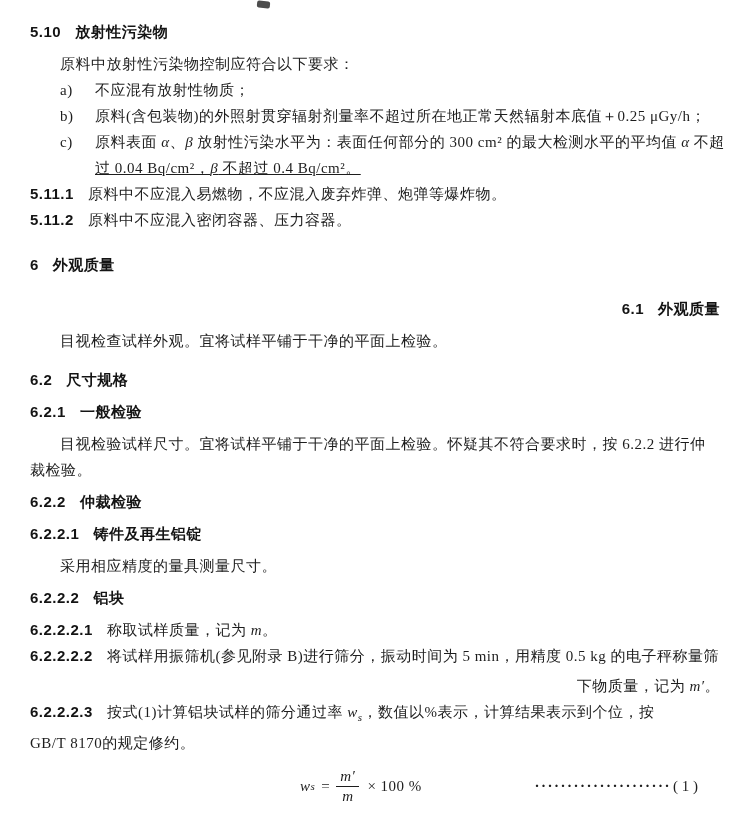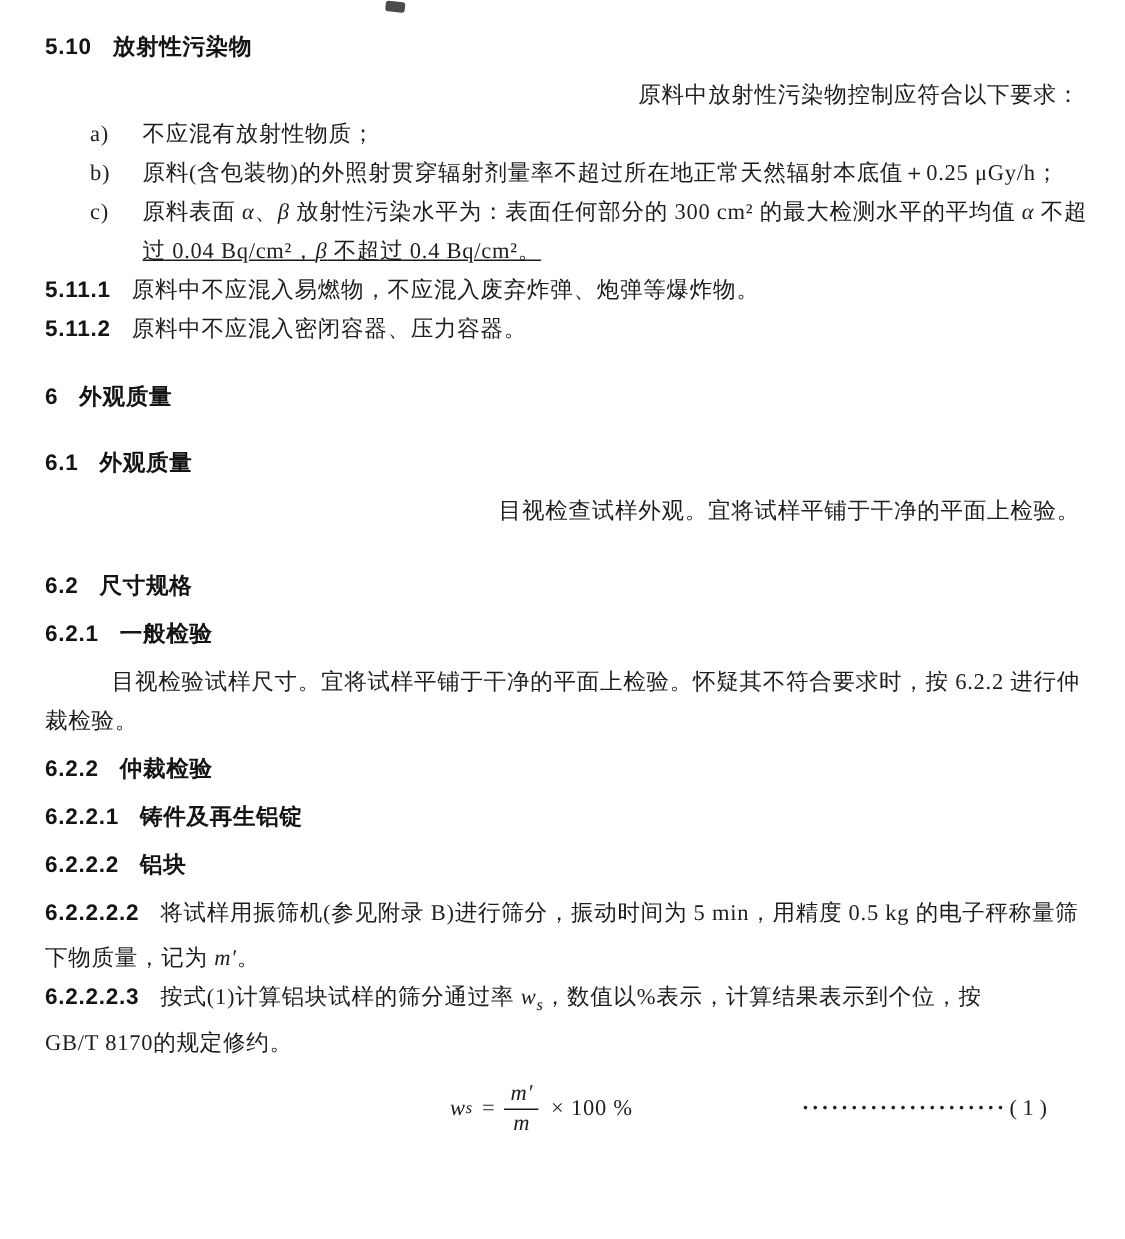--- a/index.html
+++ b/index.html
@@ -33,21 +33,21 @@
     white-space: nowrap;
     margin: 6px 0;
   }
   .hd-chapter { margin: 19px 0 18px 0; }
   .hd .num, .clause .num {
     font-family: "Liberation Sans", "DejaVu Sans", sans-serif;
     font-weight: bold;
     color: #141414;
     margin-right: 14px;
   }
-  .indent1 { margin-left: 30px; text-align: right; }   
+  .indent1 { margin-left: 30px; }   
   .indent2 { margin-left: 65px; text-decoration: underline; }   
   .li { margin-left: 30px; }
   .li .li-label {
     display: inline-block;
     width: 35px;
   }
   .var {
     font-style: italic;
     font-family: "Liberation Serif", "DejaVu Serif", serif;
   }
@@ -140,55 +140,59 @@
   </p>
 
   <p class="ln clause">
     <span class="num">5.11.2</span><span>原料中不应混入密闭容器、压力容器。</span>
   </p>
 
   <div class="hd hd-chapter">
     <span class="num">6</span><span>外观质量</span>
   </div>
 
-  <div class="hd" style="margin-top:18px;">
+  <div class="hd" style="margin-top:18px;text-align:right;">
     <span class="num">6.1</span><span>外观质量</span>
   </div>
 
   <p class="ln indent1">目视检查试样外观。宜将试样平铺于干净的平面上检验。</p>
 
-  <div class="hd" style="margin-top:24px;">
+  <div class="hd" style="margin-top:13px;">
     <span class="num">6.2</span><span>尺寸规格</span>
   </div>
 
   <div class="hd">
     <span class="num">6.2.1</span><span>一般检验</span>
   </div>
 
   <p class="ln indent1">目视检验试样尺寸。宜将试样平铺于干净的平面上检验。怀疑其不符合要求时，按 6.2.2 进行仲</p>
   <p class="ln">裁检验。</p>
 
   <div class="hd">
     <span class="num">6.2.2</span><span>仲裁检验</span>
   </div>
 
   <div class="hd">
     <span class="num">6.2.2.1</span><span>铸件及再生铝锭</span>
   </div>
 
+  <p class="ln indent1">采用相应精度的量具测量尺寸。</p>
 
   <div class="hd">
     <span class="num">6.2.2.2</span><span>铝块</span>
   </div>
 
+  <p class="ln clause">
+    <span class="num">6.2.2.2.1</span><span>称取试样质量，记为 </span><span class="var">m</span><span>。</span>
+  </p>
 
   <p class="ln clause">
     <span class="num">6.2.2.2.2</span><span>将试样用振筛机(参见附录 B)进行筛分，振动时间为 5 min，用精度 0.5 kg 的电子秤称量筛</span>
   </p>
-  <p class="ln" style="margin-top:4px;">
+  <p class="ln" style="margin-top:4px;text-align:right;">
     <span>下物质量，记为 </span><span class="var">m′</span><span>。</span>
   </p>
 
   <p class="ln clause">
     <span class="num">6.2.2.2.3</span><span>按式(1)计算铝块试样的筛分通过率 </span><span class="var">w</span><sub class="var">s</sub><span>，数值以%表示，计算结果表示到个位，按</span>
   </p>
   <p class="ln">GB/T 8170的规定修约。</p>
 
   <div class="formula-row">
     <div class="formula">

